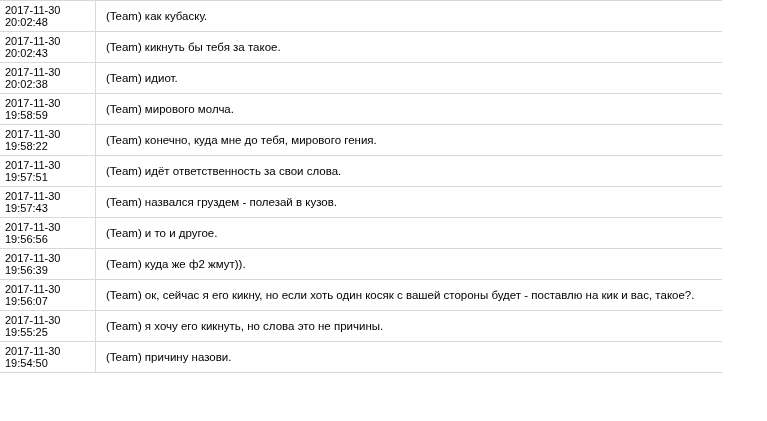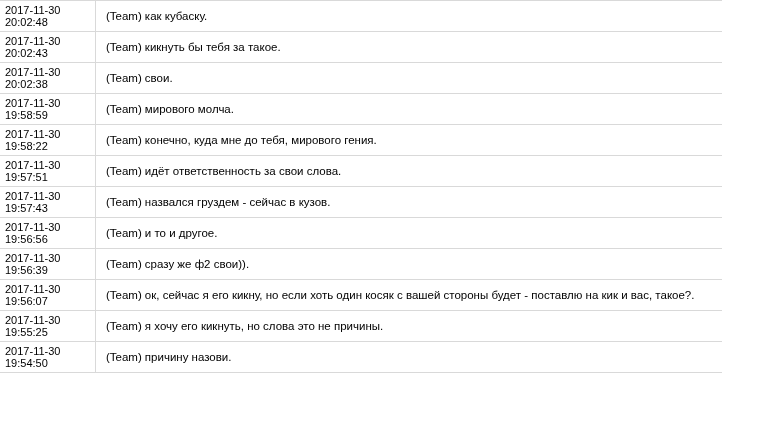--- a/index.html
+++ b/index.html
@@ -80,21 +80,21 @@
         <span class="msg-text">кикнуть бы тебя за такое.</span>
       </td>
     </tr>
     <tr>
       <td class="ts-cell">
         <span class="ts-date">2017-11-30</span>
         <span class="ts-time">20:02:38</span>
       </td>
       <td class="msg-cell">
         <span class="msg-channel">(Team)</span>
-        <span class="msg-text">свои.</span>
+        <span class="msg-text">идиот.</span>
       </td>
     </tr>
     <tr>
       <td class="ts-cell">
         <span class="ts-date">2017-11-30</span>
         <span class="ts-time">19:58:59</span>
       </td>
       <td class="msg-cell">
         <span class="msg-channel">(Team)</span>
         <span class="msg-text">мирового молча.</span>
@@ -120,41 +120,41 @@
         <span class="msg-text">идёт ответственность за свои слова.</span>
       </td>
     </tr>
     <tr>
       <td class="ts-cell">
         <span class="ts-date">2017-11-30</span>
         <span class="ts-time">19:57:43</span>
       </td>
       <td class="msg-cell">
         <span class="msg-channel">(Team)</span>
-        <span class="msg-text">назвался груздем - сейчас в кузов.</span>
+        <span class="msg-text">назвался груздем - полезай в кузов.</span>
       </td>
     </tr>
     <tr>
       <td class="ts-cell">
         <span class="ts-date">2017-11-30</span>
         <span class="ts-time">19:56:56</span>
       </td>
       <td class="msg-cell">
         <span class="msg-channel">(Team)</span>
         <span class="msg-text">и то и другое.</span>
       </td>
     </tr>
     <tr>
       <td class="ts-cell">
         <span class="ts-date">2017-11-30</span>
         <span class="ts-time">19:56:39</span>
       </td>
       <td class="msg-cell">
         <span class="msg-channel">(Team)</span>
-        <span class="msg-text">сразу же ф2 свои)).</span>
+        <span class="msg-text">куда же ф2 жмут)).</span>
       </td>
     </tr>
     <tr>
       <td class="ts-cell">
         <span class="ts-date">2017-11-30</span>
         <span class="ts-time">19:56:07</span>
       </td>
       <td class="msg-cell">
         <span class="msg-channel">(Team)</span>
         <span class="msg-text">ок, сейчас я его кикну, но если хоть один косяк с вашей стороны будет - поставлю на кик и вас, такое?.</span>

